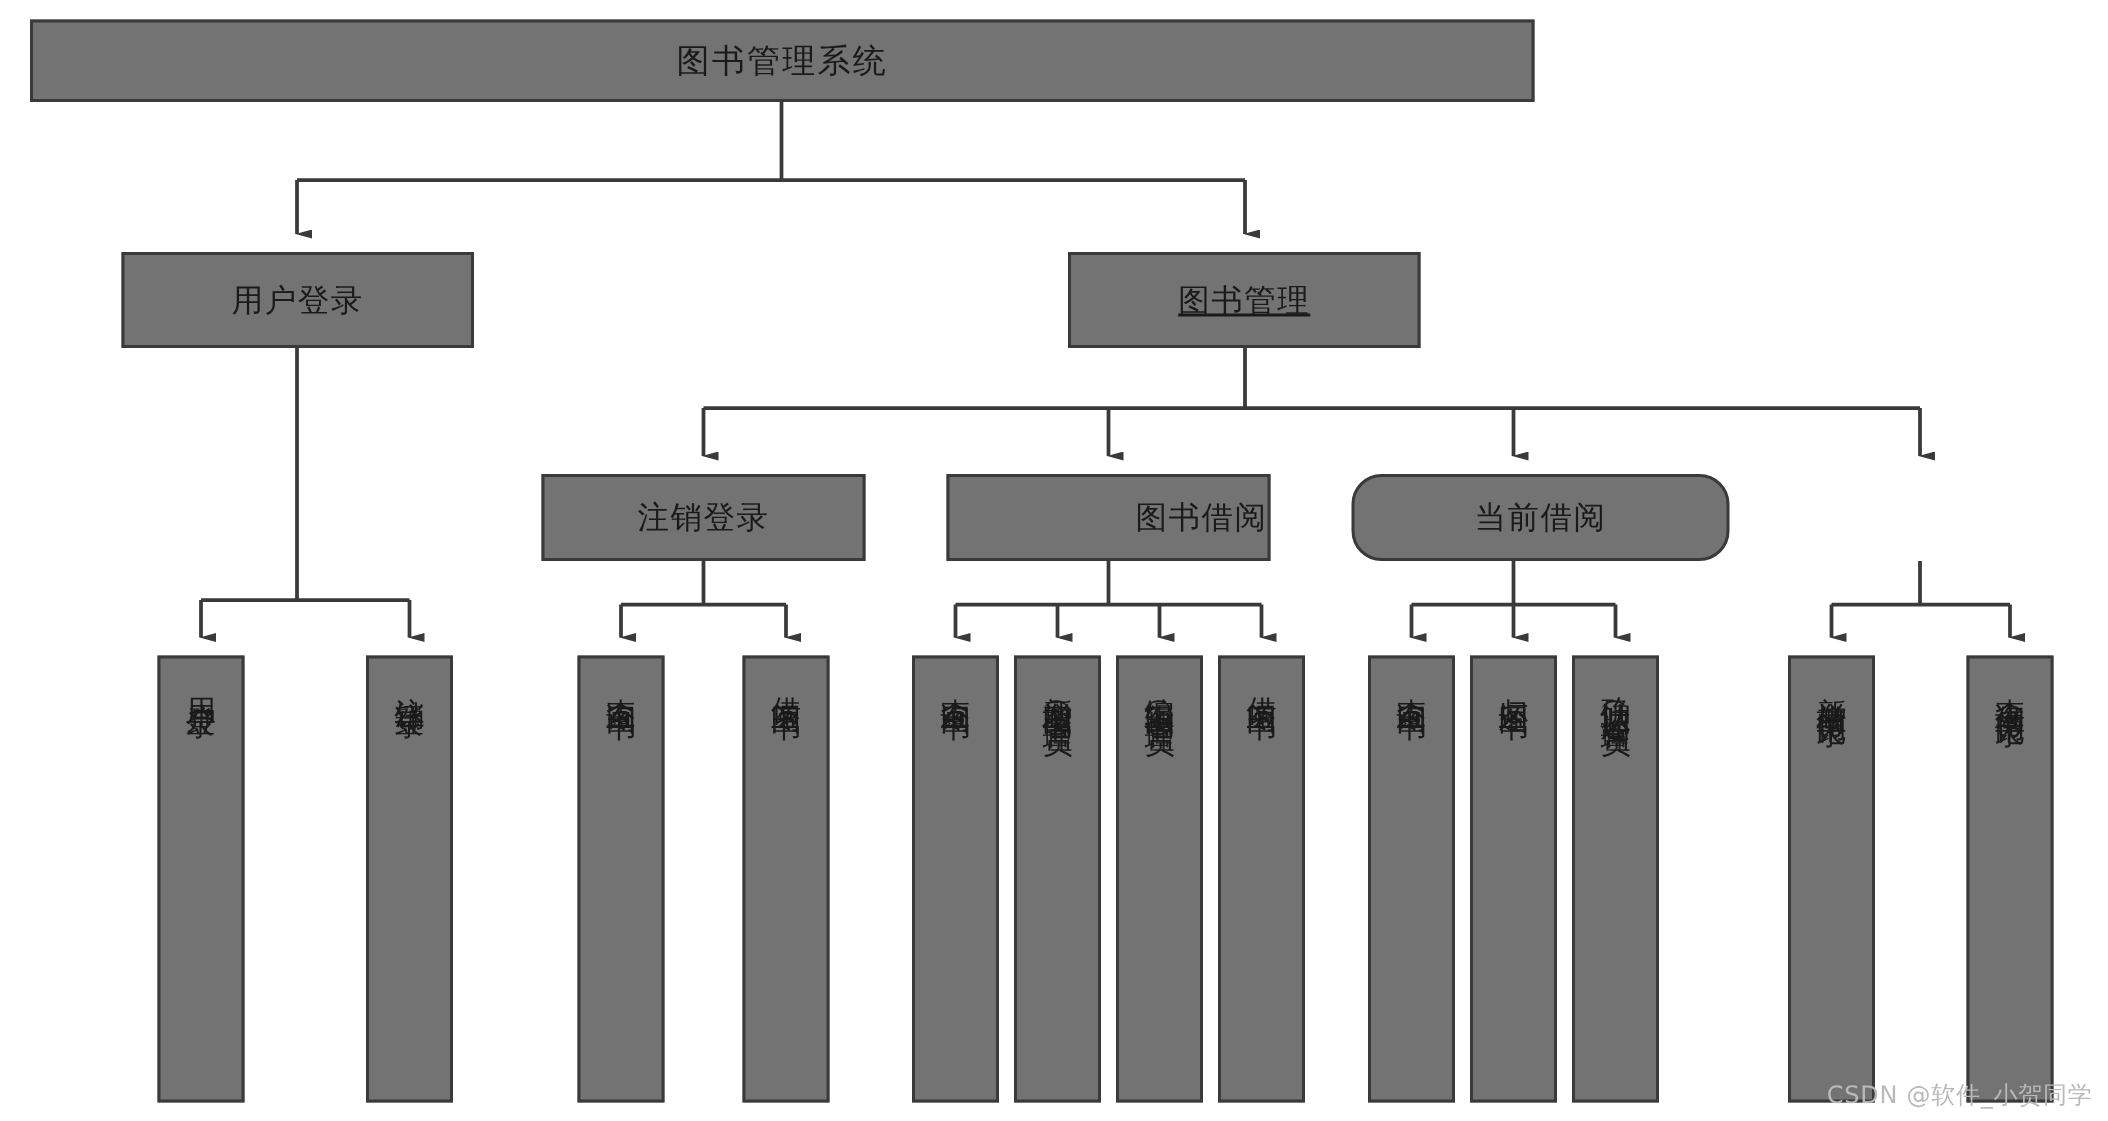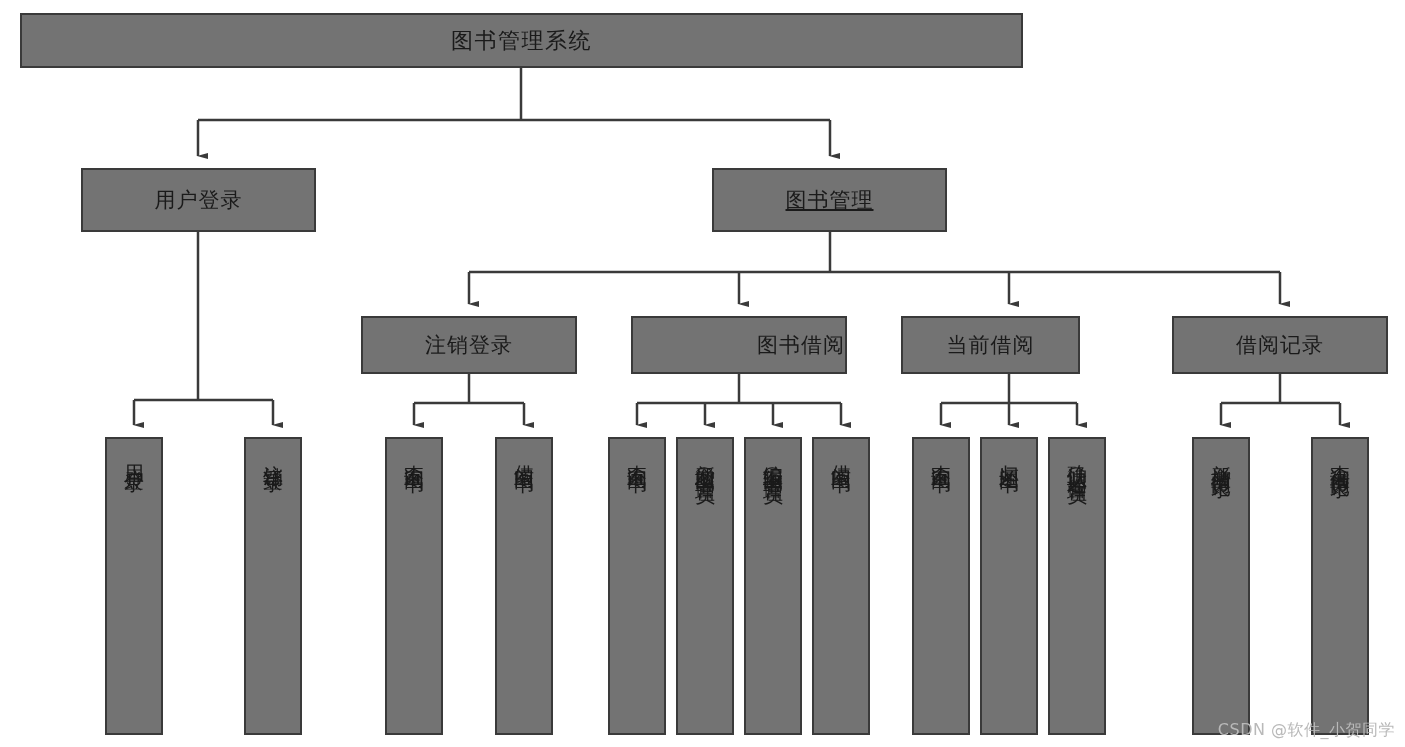--- a/index.html
+++ b/index.html
@@ -116,25 +116,22 @@
   <div class="node horiz" style="left:712px;top:168px;width:235px;height:64px;text-decoration:underline;">
     <span>图书管理</span>
   </div>
 
   <div class="node horiz" style="left:361px;top:316px;width:216px;height:58px;">
     <span>注销登录</span>
   </div>
   <div class="node horiz" style="left:631px;top:316px;width:216px;height:58px;justify-content:flex-end;">
     <span>图书借阅</span>
   </div>
-  <div class="node horiz" style="left:901px;top:316px;width:179px;height:58px;">
+  <div class="node horiz" style="left:901px;top:316px;width:252px;height:58px;border-radius:20px;">
     <span>当前借阅</span>
-  </div>
-  <div class="node horiz" style="left:1172px;top:316px;width:216px;height:58px;">
-    <span>借阅记录</span>
   </div>
 
   <div class="node leaf" style="left:105px;top:437px;width:58px;height:298px;">
     <span class="vtext">用户登录</span>
   </div>
   <div class="node leaf" style="left:244px;top:437px;width:58px;height:298px;">
     <span class="vtext">注销登录</span>
   </div>
 
   <div class="node leaf" style="left:385px;top:437px;width:58px;height:298px;">

